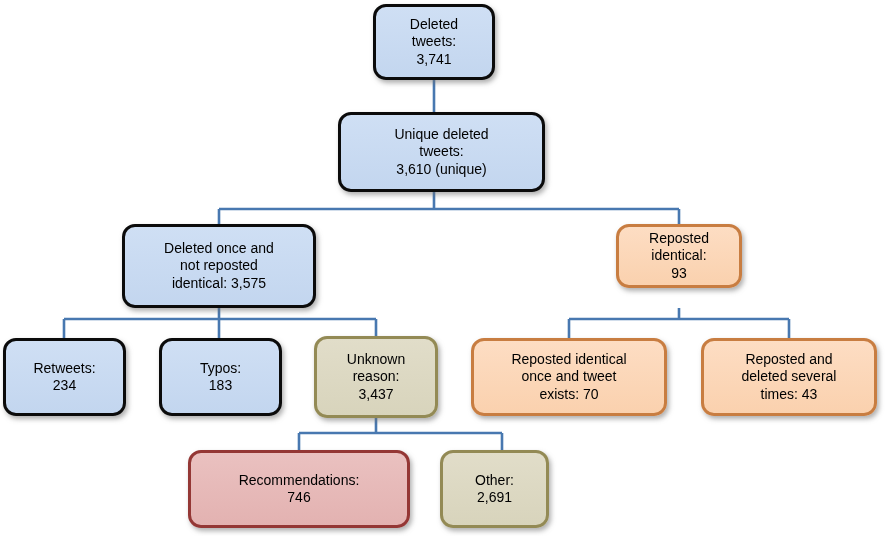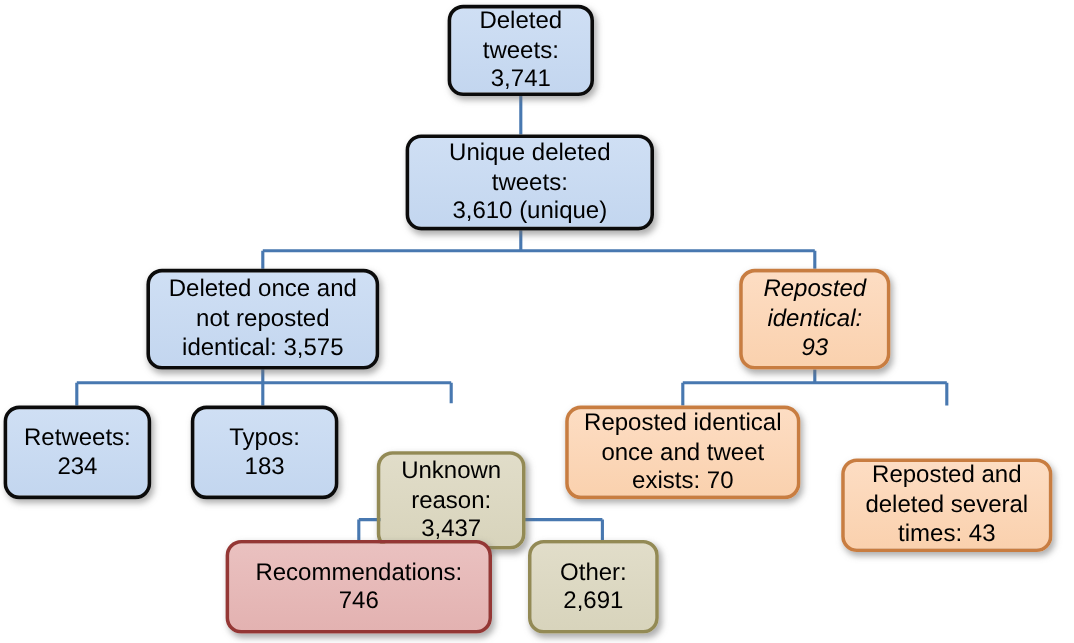--- a/index.html
+++ b/index.html
@@ -22,42 +22,42 @@
   }
   .node {
     position: absolute;
     box-sizing: border-box;
     border-radius: 13px;
     border: 3px solid #000;
     display: flex;
     align-items: center;
     justify-content: center;
     text-align: center;
-    font-size: 20px;
+    font-size: 14px;
     line-height: 1.22;
     color: #000000;
     white-space: pre-line;
     box-shadow: 2px 3px 5px rgba(110,110,110,0.55);
     padding: 2px 4px;
   }
   .node.blue   { background: linear-gradient(#cfdff4, #c3d6ef); border-color: #0b0b0b; }
   .node.orange { background: linear-gradient(#fdddc3, #fad1ae); border-color: #c87d41; }
   .node.olive  { background: linear-gradient(#e1ddc9, #d8d4bc); border-color: #938a55; }
   .node.red    { background: linear-gradient(#eac1c0, #e3b2b1); border-color: #943735; }
 
   
   #n0  { left: 373px; top:   4px; width: 122px; height:  76px; }
   #n1  { left: 338px; top: 112px; width: 207px; height:  80px; }
   #n2  { left: 122px; top: 224px; width: 194px; height:  84px; }
-  #n3  { left: 616px; top: 224px; width: 126px; height:  84px; font-style: italic; }
+  #n3  { left: 616px; top: 224px; width: 126px; height:  64px; }
   #n4  { left:   3px; top: 338px; width: 123px; height:  78px; }
   #n5  { left: 159px; top: 338px; width: 123px; height:  78px; }
-  #n6  { left: 314px; top: 336px; width: 124px; height:  82px; margin-top: 40px; }
+  #n6  { left: 314px; top: 336px; width: 124px; height:  82px; }
   #n7  { left: 471px; top: 338px; width: 196px; height:  78px; }
-  #n8  { left: 701px; top: 338px; width: 176px; height:  78px; margin-top: 44px; }
+  #n8  { left: 701px; top: 338px; width: 176px; height:  78px; }
   #n9  { left: 188px; top: 450px; width: 222px; height:  78px; }
   #n10 { left: 440px; top: 450px; width: 109px; height:  78px; }
 </style>
 </head>
 <body>
 
 <div class="canvas">
 
   <svg class="connectors" viewBox="0 0 895 536" xmlns="http://www.w3.org/2000/svg">
     <g fill="none" stroke="#4878b0" stroke-width="2.6">

